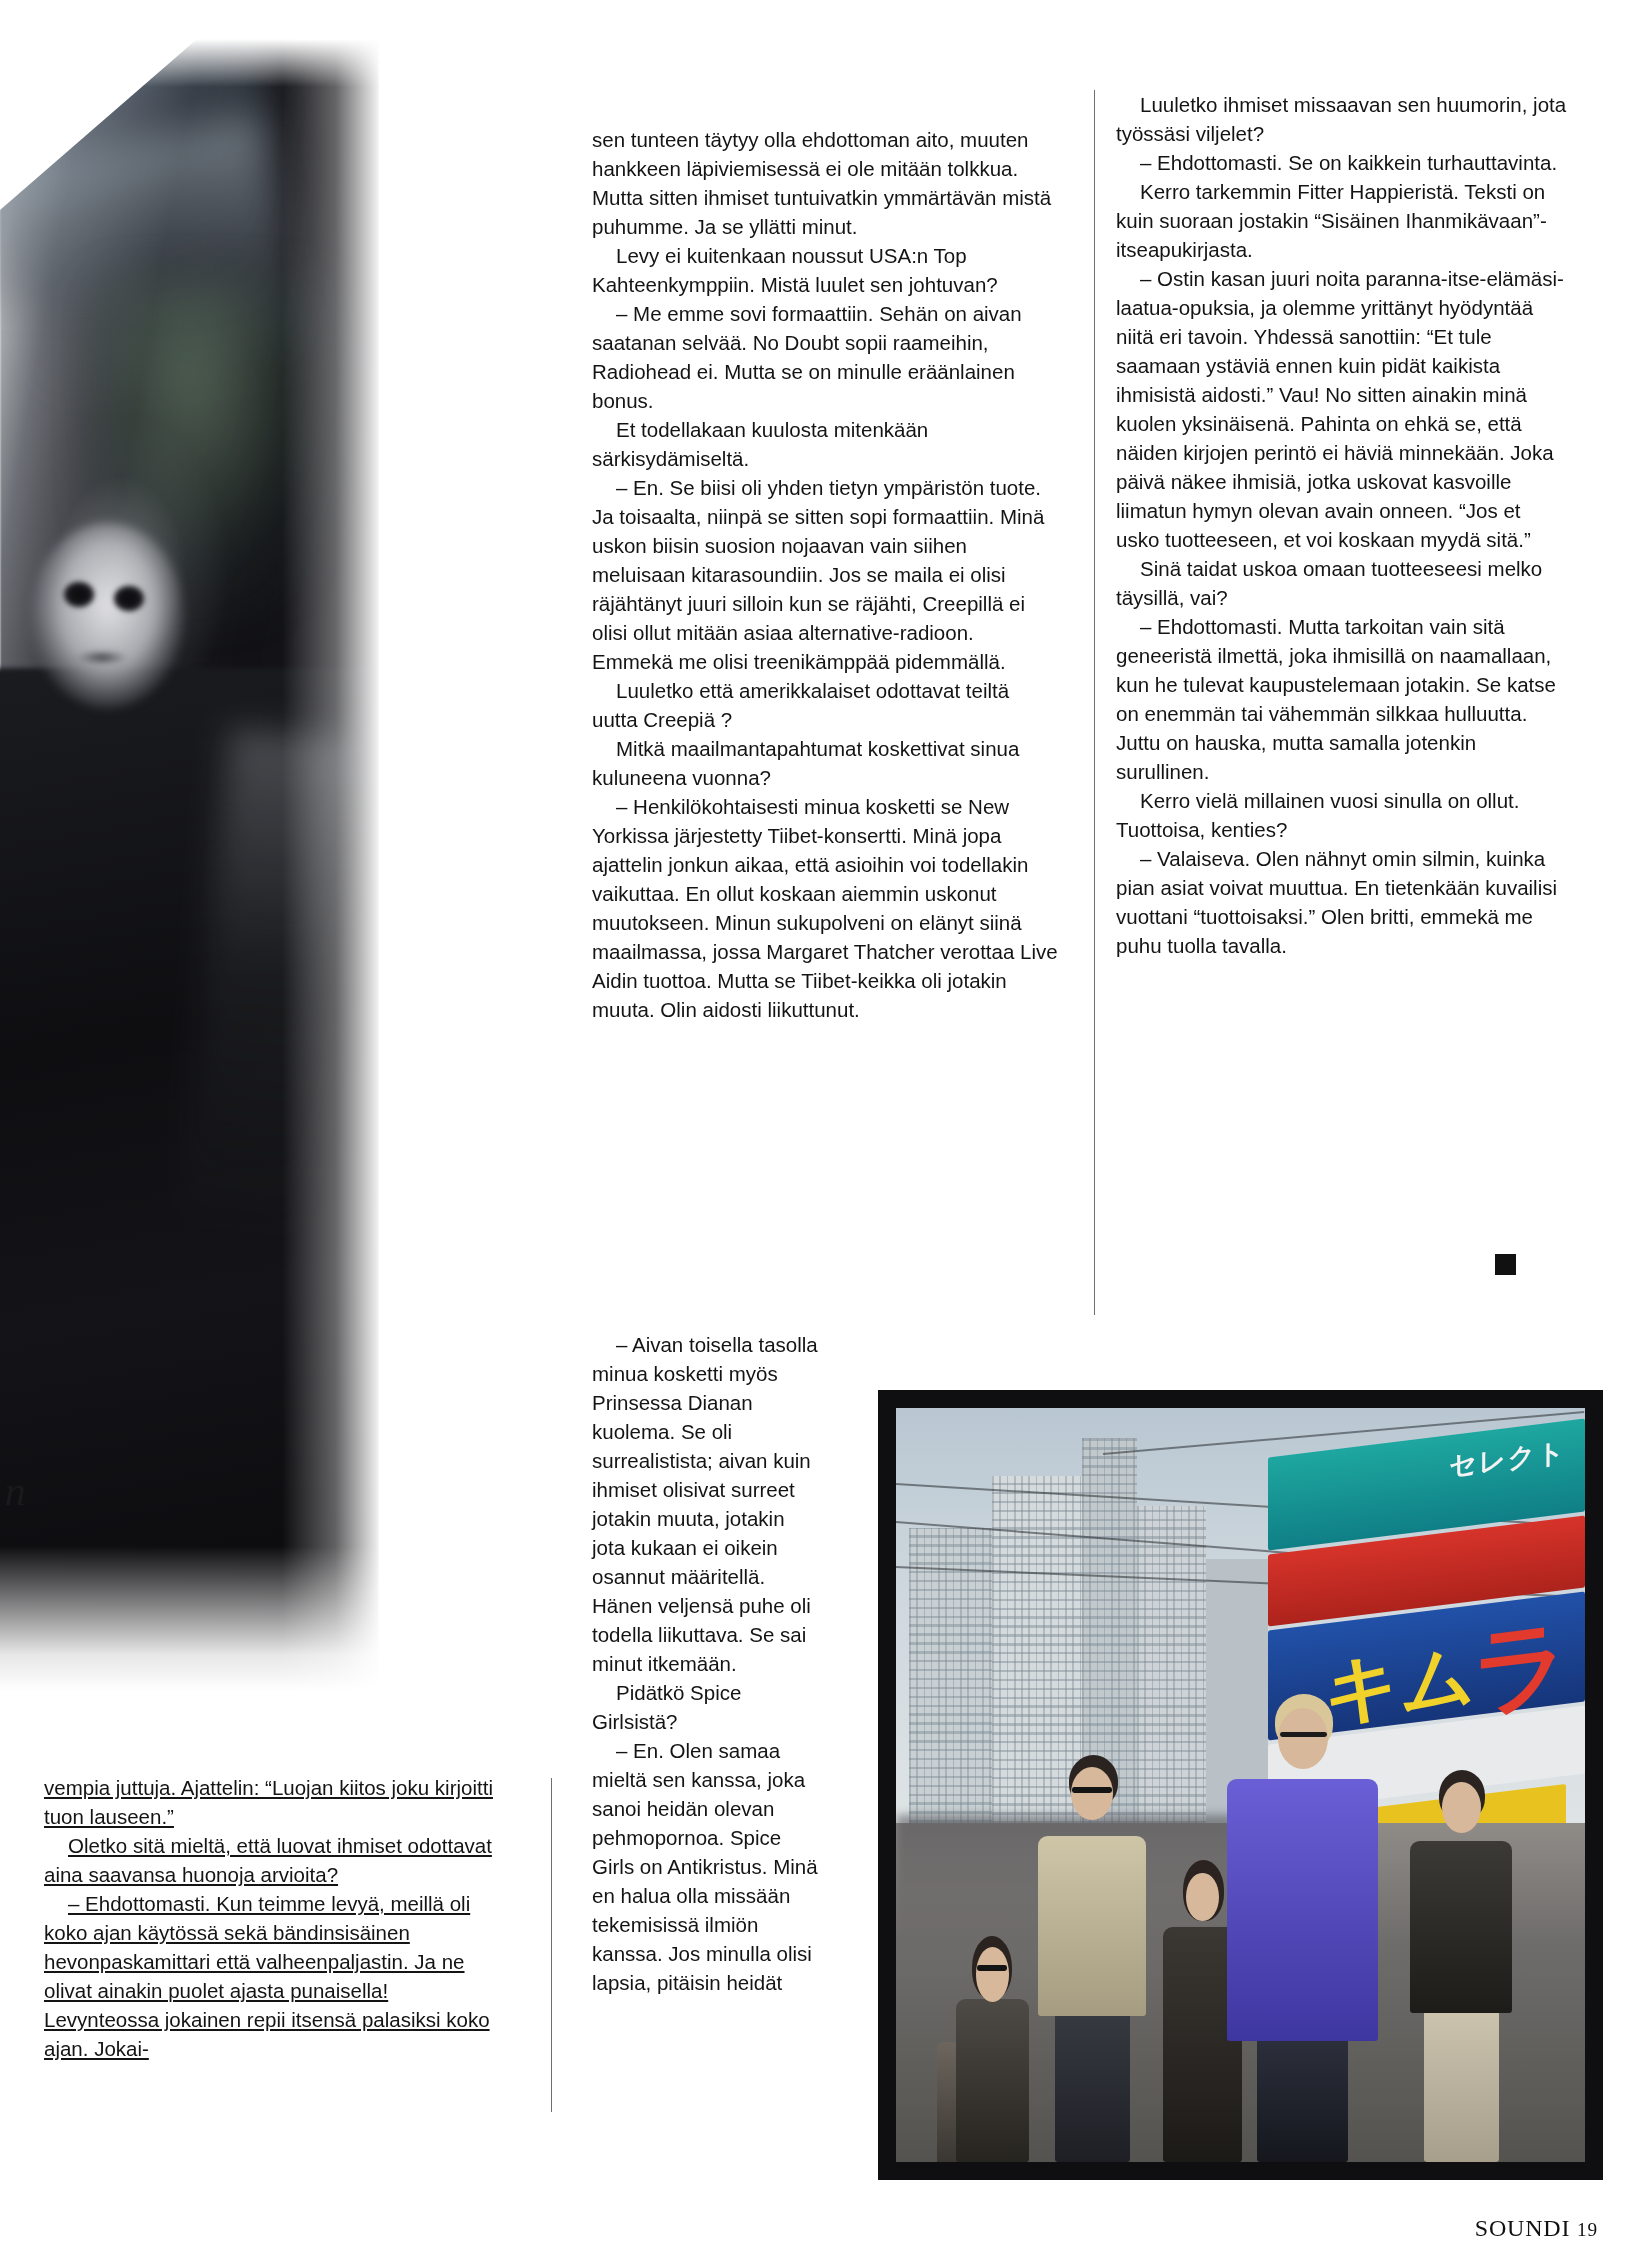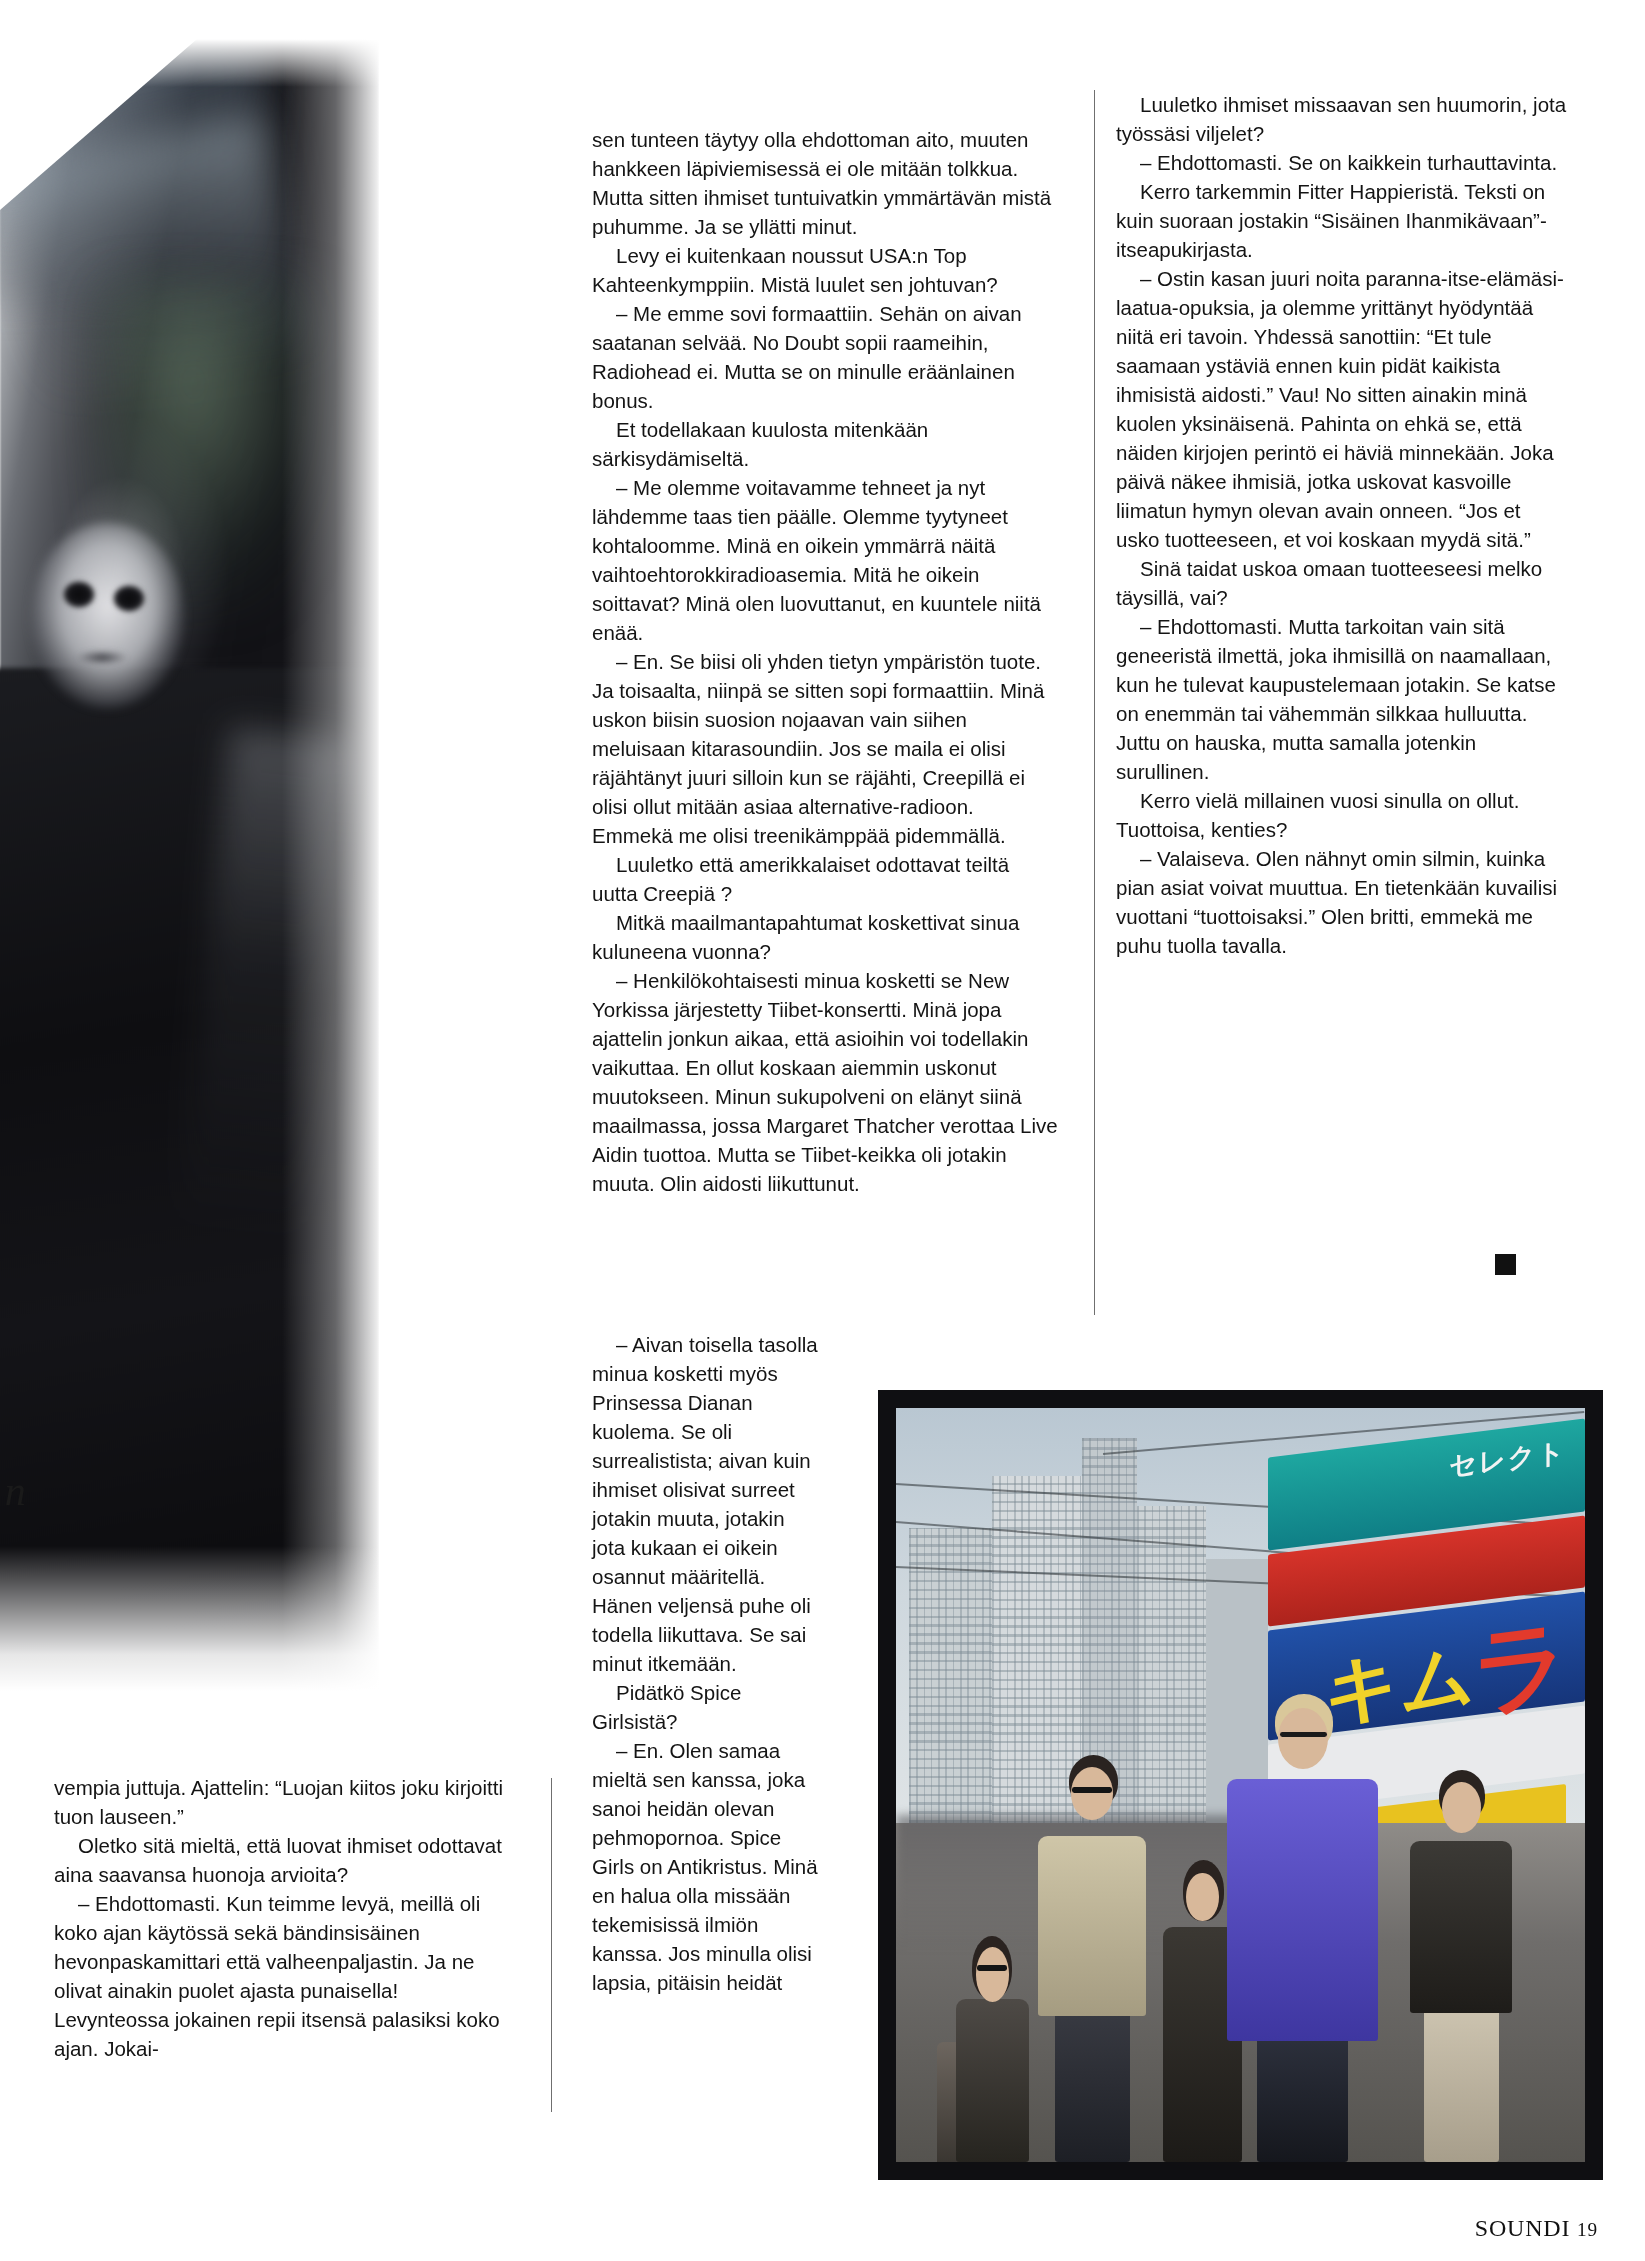--- a/index.html
+++ b/index.html
@@ -125,21 +125,21 @@
   .col p { margin: 0; text-indent: 24px; }
   .col p.noind { text-indent: 0; }
 
   #col-mid-top  { left: 592px;  top: 90px;  width: 467px; margin-top: 35px; }
   #col-right    { left: 1116px; top: 90px;  width: 451px; }
 
   
   #col-mid-narrow { left: 592px; top: 1330px; width: 227px; }
 
   
-  #col-bottom-left { left: 54px; top: 1773px; width: 455px; }
+  #col-bottom-left { left: 44px; top: 1773px; width: 455px; text-decoration: underline; }
 
   
   .vrule {
     position: absolute;
     width: 0.8px;
     background: #6f6f6f;
   }
   #rule-right-col { left: 1094px; top: 90px; height: 1225px; }
   #rule-mid-bottom { left: 551px; top: 1778px; height: 334px; }
 
@@ -262,21 +262,20 @@
 <div id="stray-glyph">n</div>
 
 <div class="vrule" id="rule-right-col"></div>
 <div class="vrule" id="rule-mid-bottom"></div>
 
 <div class="col" id="col-mid-top">
   <p class="noind">sen tunteen täytyy olla ehdottoman aito, muuten hankkeen läpiviemisessä ei ole mitään tolkkua. Mutta sitten ihmiset tuntuivatkin ymmärtävän mistä puhumme. Ja se yllätti minut.</p>
   <p>Levy ei kuitenkaan noussut USA:n Top Kahteenkymppiin. Mistä luulet sen johtuvan?</p>
   <p>– Me emme sovi formaattiin. Sehän on aivan saatanan selvää. No Doubt sopii raameihin, Radiohead ei. Mutta se on minulle eräänlainen bonus.</p>
   <p>Et todellakaan kuulosta mitenkään särkisydämiseltä.</p>
-  <p>– Me olemme voitavamme tehneet ja nyt lähdemme taas tien päälle. Olemme tyytyneet kohtaloomme. Minä en oikein ymmärrä näitä vaihtoehtorokkiradioasemia. Mitä he oikein soittavat? Minä olen luovuttanut, en kuuntele niitä enää.</p>
   <p>– En. Se biisi oli yhden tietyn ympäristön tuote. Ja toisaalta, niinpä se sitten sopi formaattiin. Minä uskon biisin suosion nojaavan vain siihen meluisaan kitarasoundiin. Jos se maila ei olisi räjähtänyt juuri silloin kun se räjähti, Creepillä ei olisi ollut mitään asiaa alternative-radioon. Emmekä me olisi treenikämppää pidemmällä.</p>
   <p>Luuletko että amerikkalaiset odottavat teiltä uutta Creepiä ?</p>
   <p>Mitkä maailmantapahtumat koskettivat sinua kuluneena vuonna?</p>
   <p>– Henkilökohtaisesti minua kosketti se New Yorkissa järjestetty Tiibet-konsertti. Minä jopa ajattelin jonkun aikaa, että asioihin voi todellakin vaikuttaa. En ollut koskaan aiemmin uskonut muutokseen. Minun sukupolveni on elänyt siinä maailmassa, jossa Margaret Thatcher verottaa Live Aidin tuottoa. Mutta se Tiibet-keikka oli jotakin muuta. Olin aidosti liikuttunut.</p>
 </div>
 
 <div class="col" id="col-mid-narrow">
   <p>– Aivan toisella tasolla minua kosketti myös Prinsessa Dianan kuolema. Se oli surrealistista; aivan kuin ihmiset olisivat surreet jotakin muuta, jotakin jota kukaan ei oikein osannut määritellä. Hänen veljensä puhe oli todella liikuttava. Se sai minut itkemään.</p>
   <p>Pidätkö Spice Girlsistä?</p>
   <p>– En. Olen samaa mieltä sen kanssa, joka sanoi heidän olevan pehmopornoa. Spice Girls on Antikristus. Minä en halua olla missään tekemisissä ilmiön kanssa. Jos minulla olisi lapsia, pitäisin heidät</p>

